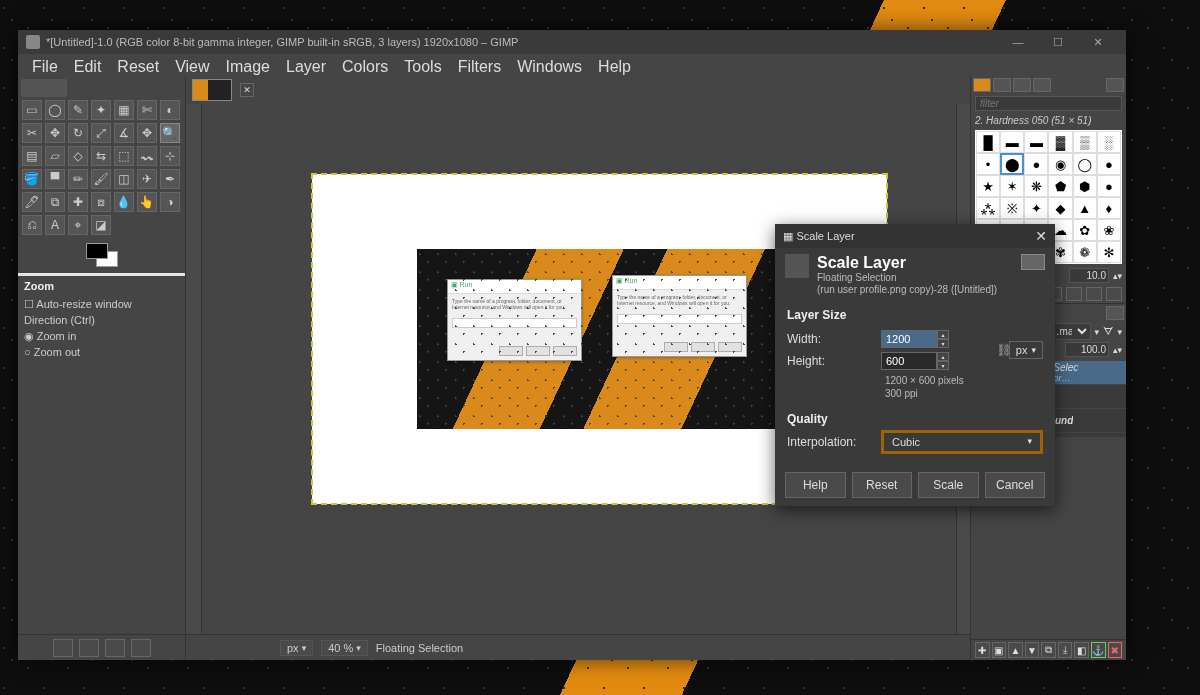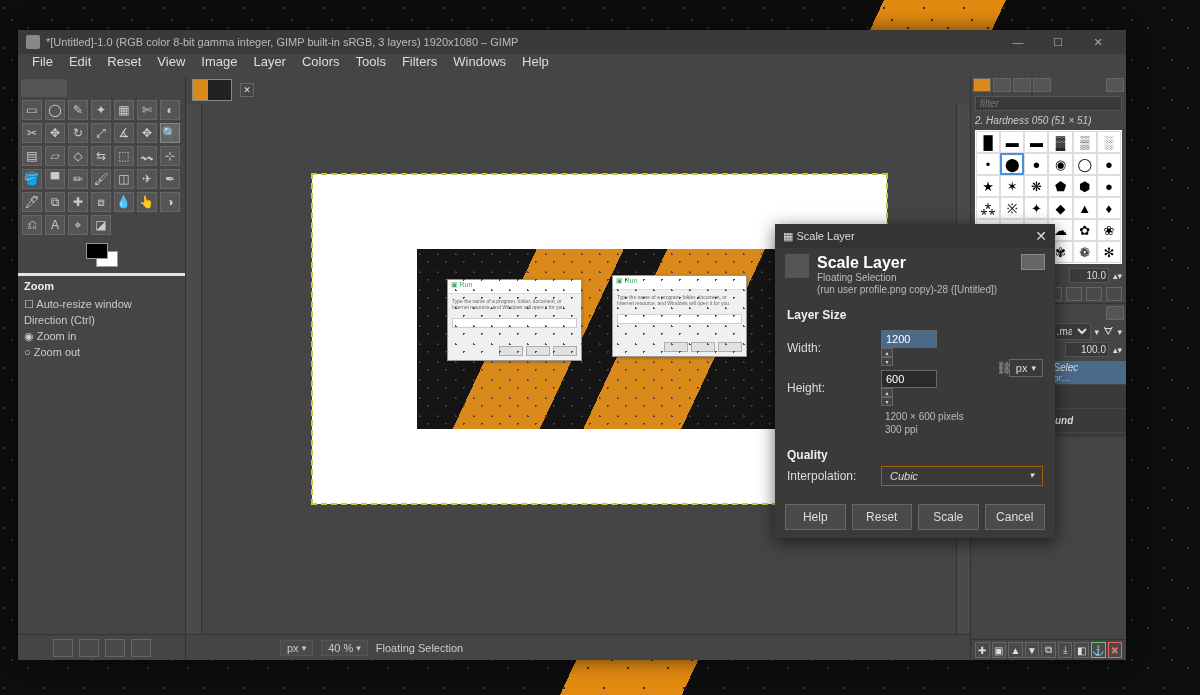--- a/index.html
+++ b/index.html
@@ -12,21 +12,21 @@
   .wallpaper::after{content:"";position:absolute;inset:0;background-image:
     radial-gradient(circle at 10% 20%,#333 1px,transparent 1px),
     radial-gradient(circle at 30% 50%,#333 1px,transparent 1px),
     radial-gradient(circle at 70% 70%,#333 1px,transparent 1px);
     background-size:40px 40px;}
   .gimp-window{position:absolute;left:18px;top:30px;width:1108px;height:630px;background:#bef264;color:#ddd;display:flex;flex-direction:column;box-shadow:0 0 20px rgba(0,0,0,.6);}
   .titlebar{height:24px;background:#3a3a3a;display:flex;align-items:center;padding:0 8px;font-size:11px;color:#bbb;}
   .titlebar .wilber{width:14px;height:14px;background:#888;border-radius:2px;margin-right:6px;}
   .titlebar .spacer{flex:1;}
   .winbtn{width:40px;height:24px;display:flex;align-items:center;justify-content:center;font-size:11px;color:#aaa;}
-  .menubar{height:22px;background:#454545;display:flex;align-items:flex-start;padding:0 6px;font-size:13px;color:#ddd;gap:0;}
+  .menubar{height:22px;background:#454545;display:flex;align-items:flex-end;padding:0 6px;font-size:16px;color:#ddd;gap:0;}
   .menubar span{padding:0 8px;}
   .mainrow{flex:1;display:flex;background:#454545;min-height:0;}
   .leftcol{width:168px;background:#454545;display:flex;flex-direction:column;border-right:1px solid #333;}
   .tool-tabs{height:22px;display:flex;padding:3px;gap:6px;}
   .tool-tab{width:46px;height:18px;background:#555;border-radius:2px;}
   .toolbox{padding:2px 4px;display:grid;grid-template-columns:repeat(7,20px);gap:3px;}
   .tool{width:20px;height:20px;background:#555;border:1px solid #666;display:flex;align-items:center;justify-content:center;font-size:12px;color:#ccc;}
   .tool.sel{background:#666;border:1px solid #888;}
   .fgbg{padding:6px;display:flex;justify-content:center;}
   .fgbg .sw{width:32px;height:24px;position:relative;}
@@ -97,29 +97,29 @@
   .dialog .dtitle .x{margin-left:auto;font-size:14px;}
   .dialog .dhead{padding:6px 10px;display:flex;align-items:flex-start;gap:8px;}
   .dialog .dhead .ic{width:24px;height:24px;background:#555;}
   .dialog .dhead h3{font-size:16px;font-weight:700;color:#fff;}
   .dialog .dhead .sub{font-size:10px;color:#bbb;line-height:12px;}
   .dialog .preview{width:24px;height:16px;background:#666;border:1px solid #888;margin-left:auto;}
   .dialog .section{padding:6px 12px;}
   .dialog .section-title{font-size:12px;font-weight:700;color:#eee;margin-bottom:4px;}
   .dialog .row{display:flex;align-items:center;gap:8px;margin:4px 0;}
   .dialog label{width:86px;font-size:12px;}
-  .dialog .spin{display:flex;flex-direction:column;}
+  .dialog .spin{display:flex;}
   .dialog .spin input{width:56px;background:#2a2a2a;border:1px solid #666;color:#fff;font-size:11px;padding:2px 4px;text-align:left;}
   .dialog .spin.sel input{background:#4a6a8a;}
   .dialog .spin .ar{width:12px;display:flex;flex-direction:column;}
   .dialog .spin .ar div{flex:1;background:#444;border:1px solid #666;font-size:6px;text-align:center;}
   .dialog .chain{width:10px;height:40px;display:flex;align-items:center;justify-content:center;color:#aaa;font-size:12px;}
   .dialog .unit{background:#3a3a3a;border:1px solid #666;color:#ddd;padding:2px 6px;font-size:11px;display:flex;align-items:center;gap:4px;}
   .dialog .hint{font-size:10px;color:#bbb;padding-left:98px;line-height:13px;}
-  .dialog .combo{flex:1;background:#3a3a3a;border:1px solid #a16207;padding:3px 8px;display:flex;justify-content:space-between;font-size:11px;font-style:italic;}
+  .dialog .combo{flex:1;background:#3a3a3a;border:3px solid #a16207;padding:3px 8px;display:flex;justify-content:space-between;font-size:11px;}
   .dialog .buttons{display:flex;gap:6px;padding:8px 10px;}
   .dialog .buttons button{flex:1;background:#4a4a4a;border:1px solid #666;color:#ddd;padding:5px 0;font-size:12px;}
   .chev{font-size:9px;}
 </style>
 </head>
 <body>
 
 <div class="wallpaper"></div>
 
 <div class="gimp-window">

